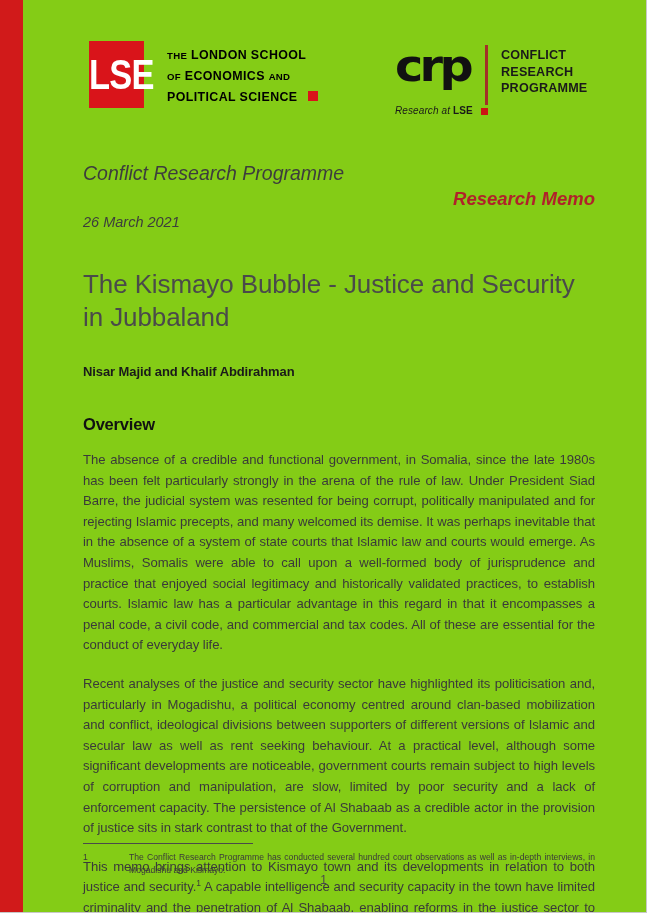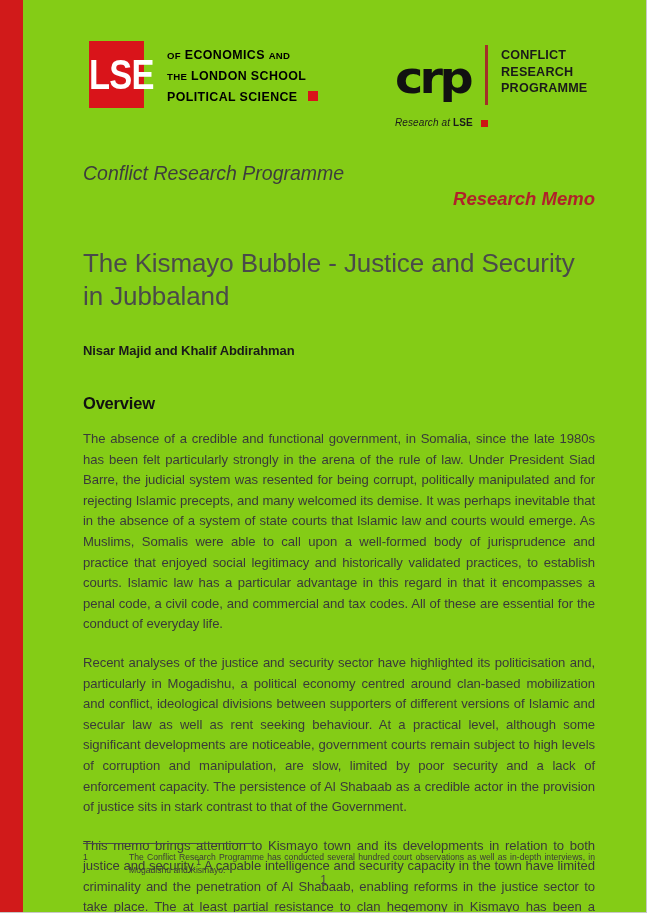--- a/index.html
+++ b/index.html
@@ -91,21 +91,20 @@
 
   .crp-logo {
     position: absolute;
     left: 312px;
     top: 43px;
     display: flex;
     align-items: flex-start;
   }
   .crp-left {
     width: 88px;
-    margin-top: 12px;
   }
   .crp-mark {
     font-family: "DejaVu Sans", sans-serif;
     font-weight: bold;
     font-size: 45px;
     line-height: 46px;
     letter-spacing: -3.5px;
     color: #111111;
     transform: scaleX(1.06);
     transform-origin: left center;
@@ -266,27 +265,27 @@
   <div class="red-bar"></div>
 
   <div class="content">
 
     <div class="logo-row">
 
       <div class="lse-logo">
         <div class="lse-mark">LSE</div>
         <div class="lse-words">
           <div>
+            <span class="sm">THE</span>
+            <span>LONDON SCHOOL</span>
+          </div>
+          <div>
             <span class="sm">OF</span>
             <span>ECONOMICS</span>
             <span class="sm">AND</span>
-          </div>
-          <div>
-            <span class="sm">THE</span>
-            <span>LONDON SCHOOL</span>
           </div>
           <div>
             <span>POLITICAL SCIENCE</span>
             <span class="dot"></span>
           </div>
         </div>
       </div>
 
       <div class="crp-logo">
         <div class="crp-left">
@@ -303,20 +302,21 @@
           <div>RESEARCH</div>
           <div>PROGRAMME</div>
         </div>
       </div>
 
     </div>
 
     <div class="masthead">
       <div class="prog-line">Conflict Research Programme</div>
       <div class="memo-line">Research Memo</div>
+      <div class="date-line">26 March 2021</div>
     </div>
 
     <h1 class="doc-title">The Kismayo Bubble - Justice and Security in Jubbaland</h1>
 
     <div class="authors">Nisar Majid and Khalif Abdirahman</div>
 
     <h2 class="section-heading">Overview</h2>
 
     <p class="body-para">The absence of a credible and functional government, in Somalia, since the late 1980s has been felt particularly strongly in the arena of the rule of law. Under President Siad Barre, the judicial system was resented for being corrupt, politically manipulated and for rejecting Islamic precepts, and many welcomed its demise. It was perhaps inevitable that in the absence of a system of state courts that Islamic law and courts would emerge. As Muslims, Somalis were able to call upon a well-formed body of jurisprudence and practice that enjoyed social legitimacy and historically validated practices, to establish courts. Islamic law has a particular advantage in this regard in that it encompasses a penal code, a civil code, and commercial and tax codes. All of these are essential for the conduct of everyday life.</p>
     <p class="body-para">Recent analyses of the justice and security sector have highlighted its politicisation and, particularly in Mogadishu, a political economy centred around clan-based mobilization and conflict, ideological divisions between supporters of different versions of Islamic and secular law as well as rent seeking behaviour. At a practical level, although some significant developments are noticeable, government courts remain subject to high levels of corruption and manipulation, are slow, limited by poor security and a lack of enforcement capacity. The persistence of Al Shabaab as a credible actor in the provision of justice sits in stark contrast to that of the Government.</p>

